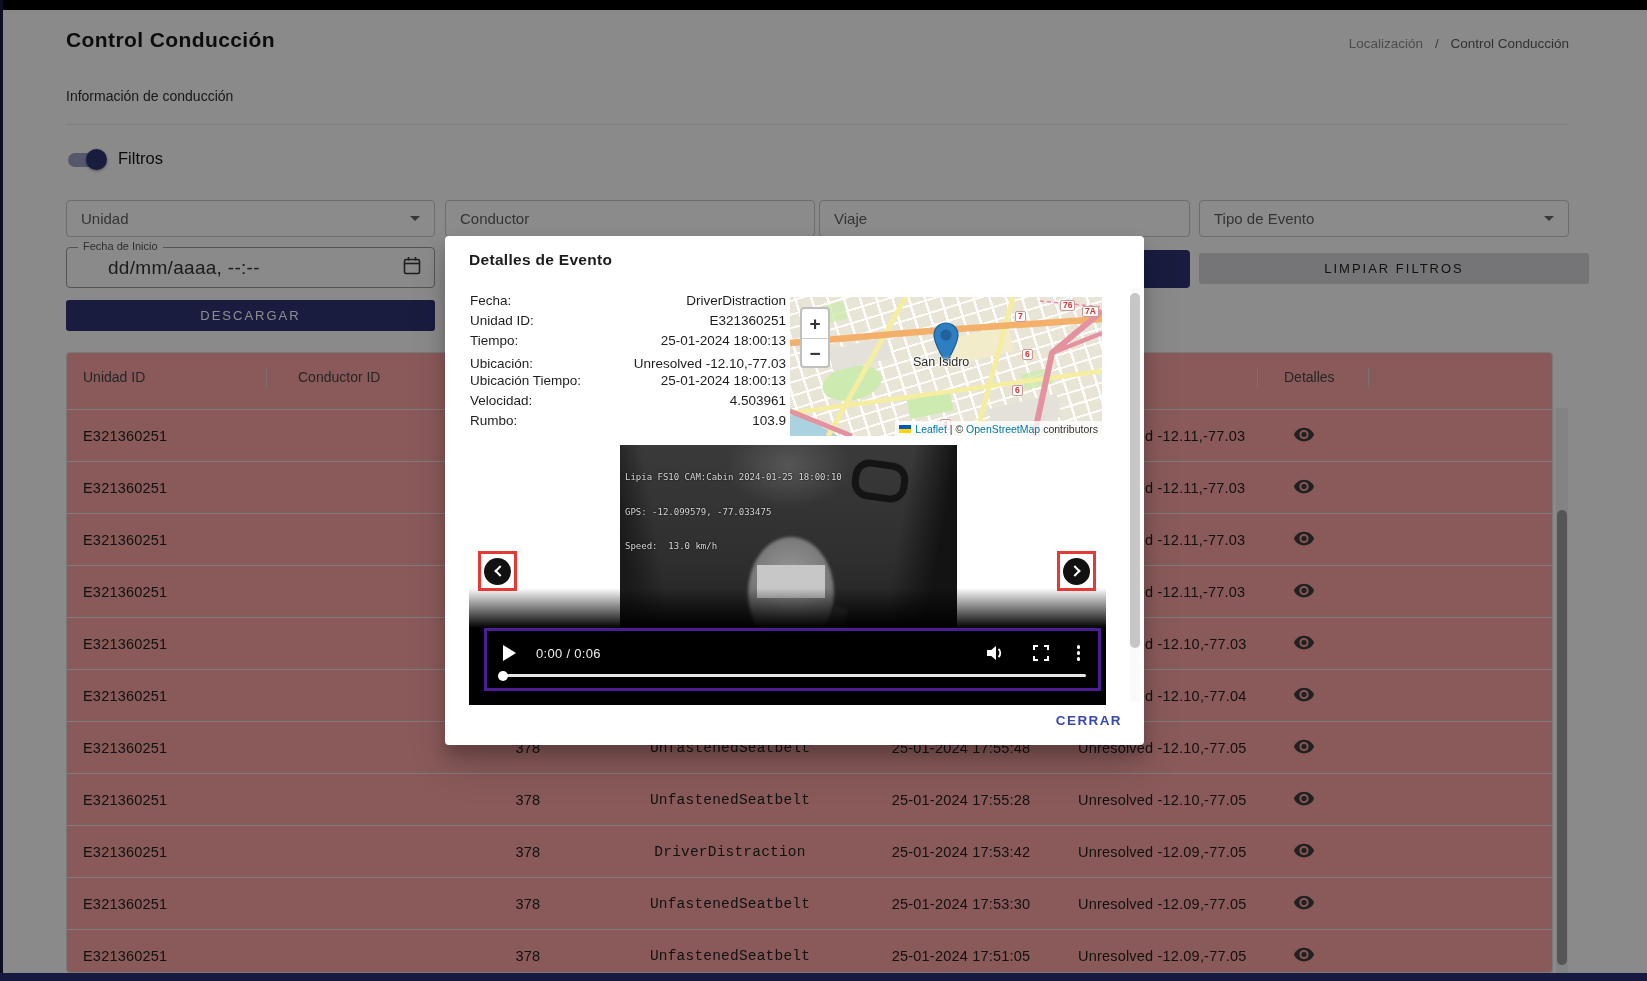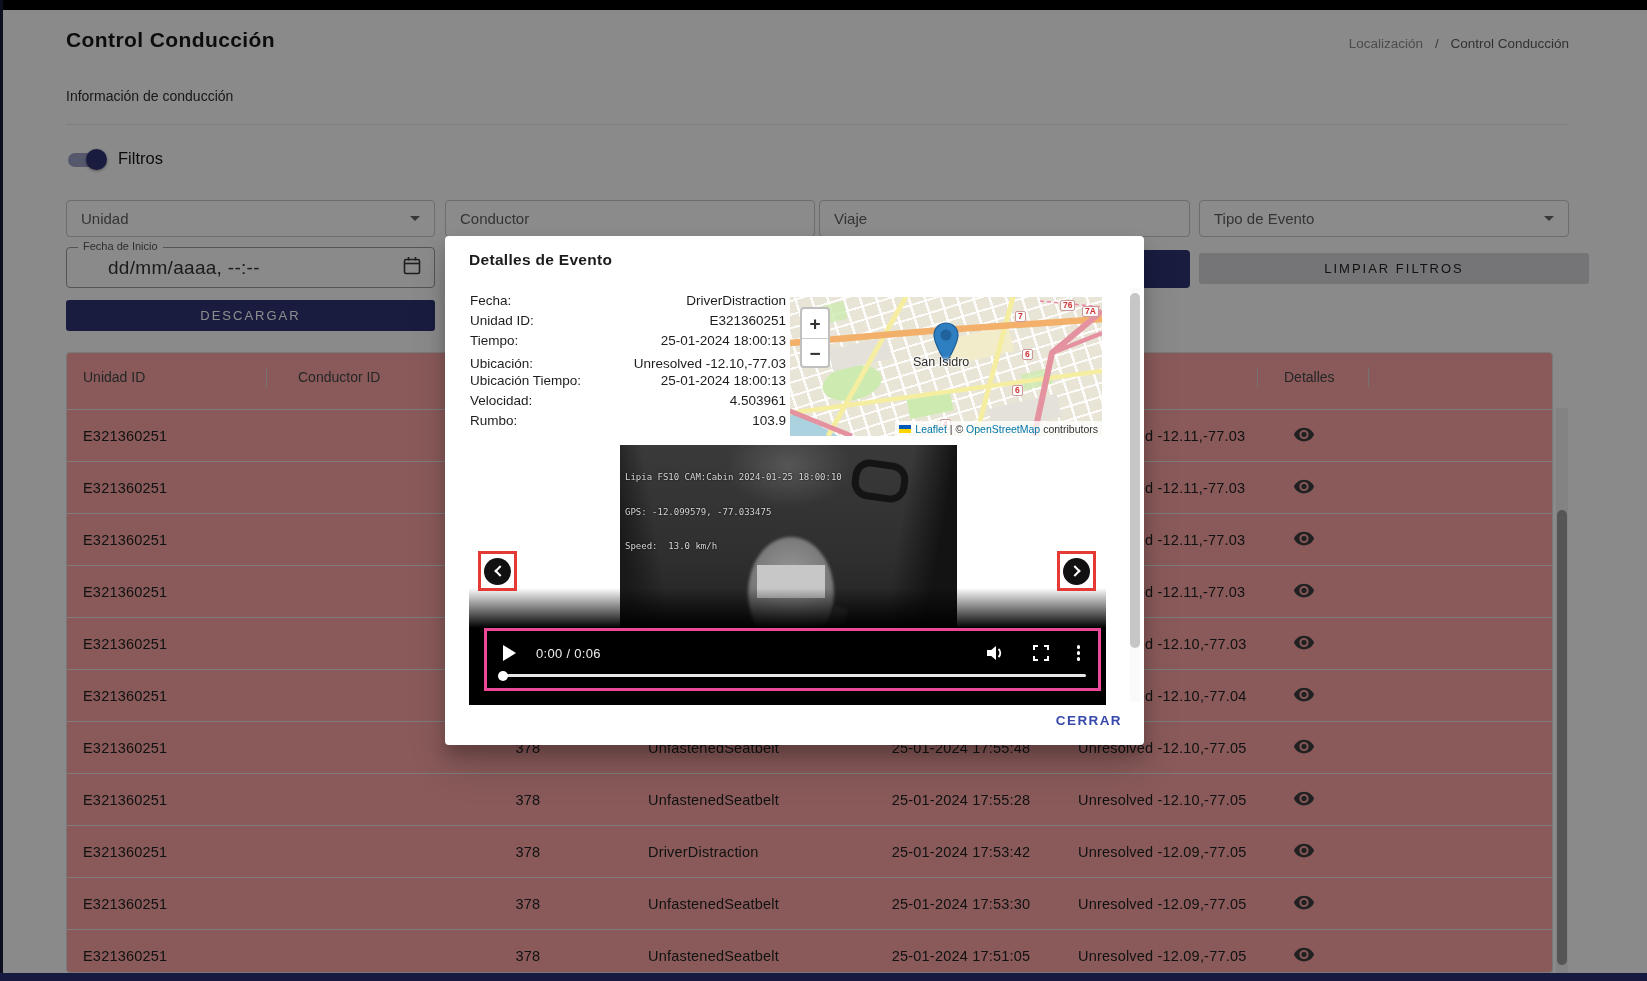--- a/index.html
+++ b/index.html
@@ -44,21 +44,21 @@
   .tablebox{left:66px;top:352px;width:1487px;height:621px;border:1px solid #dcdcdc;border-radius:4px;
             overflow:hidden;background:#fca5a5;}
   .thead{position:absolute;left:0;top:0;width:100%;height:48px;font-size:14px;color:#454545;}
   .thead span{position:absolute;top:16px;}
   .hsep{position:absolute;top:14px;width:1px;height:20px;background:#d4d4d4;}
   .rows{position:absolute;left:0;top:56px;width:100%;border-top:1px solid #e4e4e4;}
   .trow{position:relative;height:52px;border-bottom:1px solid #e4e4e4;font-size:14.5px;color:#212121;}
   .trow span{position:absolute;top:0;line-height:52px;letter-spacing:.2px;}
   .c-unidad{left:16px;}
   .c-conductor{left:376px;width:170px;text-align:center;}
-  .c-tipo{left:581px;width:200px;text-align:left;}
+  .c-tipo{left:563px;width:200px;text-align:center;font-family:Liberation Mono, monospace;}
   .c-tiempo{left:794px;width:200px;text-align:center;}
   .c-ubicacion{left:1011px;}
   .c-eye{position:absolute;left:1224px;top:14px;width:26px;height:24px;background:none;border:none;
          cursor:pointer;padding:0;}
   .pg-scroll-track{left:1556px;top:408px;width:12px;height:565px;background:#efefef;}
   .pg-scroll-thumb{left:1557px;top:510px;width:10px;height:455px;background:#9b9b9b;border-radius:5px;}
 
   
   .overlay{left:0;top:0;width:1647px;height:981px;background:rgba(0,0,0,.45);z-index:40;}
   .modal{left:435px;top:236px;width:699px;height:509px;background:#fff;border-radius:4px;z-index:50;
@@ -118,21 +118,21 @@
 
   .navbtn{width:39px;height:40px;border:3px solid #e53935;background:#fff;display:flex;align-items:center;
           justify-content:center;cursor:pointer;padding:0;position:absolute;}
   .navcirc{width:27px;height:27px;border-radius:50%;background:#111;display:flex;align-items:center;
            justify-content:center;}
   .chl{width:8px;height:8px;border-left:2.5px solid #fff;border-bottom:2.5px solid #fff;
        transform:rotate(45deg);margin-left:4px;}
   .chr{width:8px;height:8px;border-right:2.5px solid #fff;border-top:2.5px solid #fff;
        transform:rotate(45deg);margin-right:4px;}
 
-  .controls{left:39px;top:392px;width:617px;height:63px;border:3px solid #ec4899;}
+  .controls{left:39px;top:392px;width:617px;height:63px;border:3px solid #4c1d95;}
   .ctl-row{position:absolute;left:0;top:7px;width:100%;height:30px;display:flex;align-items:center;}
   .playbtn{width:0;height:0;border-left:13px solid #fff;border-top:8px solid transparent;
            border-bottom:8px solid transparent;margin-left:16px;cursor:pointer;}
   .vtime{margin-left:20px;font-size:13px;color:#eee;letter-spacing:.3px;}
   .ctl-right{margin-left:auto;display:flex;align-items:center;gap:28px;margin-right:18px;}
   .kebab{display:flex;flex-direction:column;gap:2.5px;cursor:pointer;}
   .kebab i{width:3.5px;height:3.5px;border-radius:50%;background:#fff;}
   .progress{position:absolute;left:12px;top:43px;width:587px;height:3px;background:rgba(255,255,255,.9);
             border-radius:2px;cursor:pointer;}
   .pdot{position:absolute;left:-1px;top:-3.5px;width:10px;height:10px;border-radius:50%;background:#fff;}

